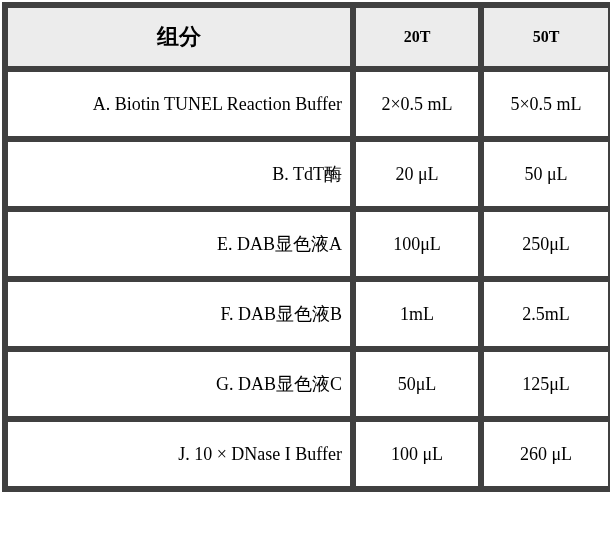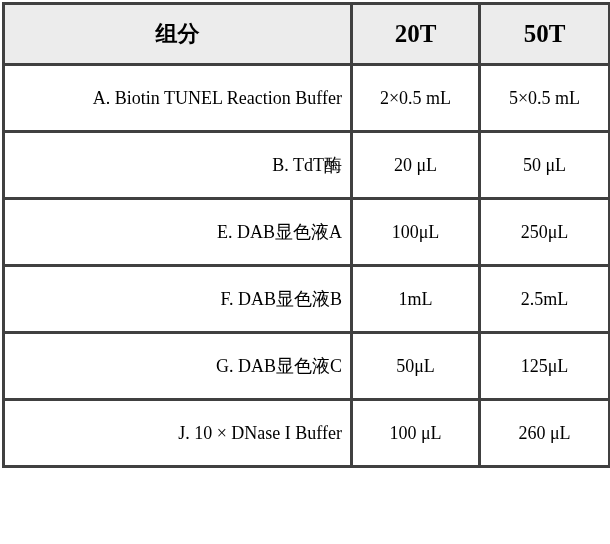--- a/index.html
+++ b/index.html
@@ -24,29 +24,29 @@
     width: 606px;
     margin: 2px 2px 0 2px;
     table-layout: fixed;
   }
   table.kit-table col.c-name { width: 348px; }
   table.kit-table col.c-20t  { width: 128px; }
   table.kit-table col.c-50t  { width: 130px; }
 
   table.kit-table th,
   table.kit-table td {
-    border: 3px solid #404040;
+    border: 6px solid #404040;
     padding: 8px;
     vertical-align: middle;
     margin-top: 29px;
   }
   thead th {
     background: #ececec;
     height: 42px;
-    font-size: 25px;
+    font-size: 16px;
     font-weight: bold;
     text-align: center;
   }
   thead th.name-head {
     font-size: 22px;
   }
   tbody td {
     height: 48px;
     font-size: 18px;
   }

